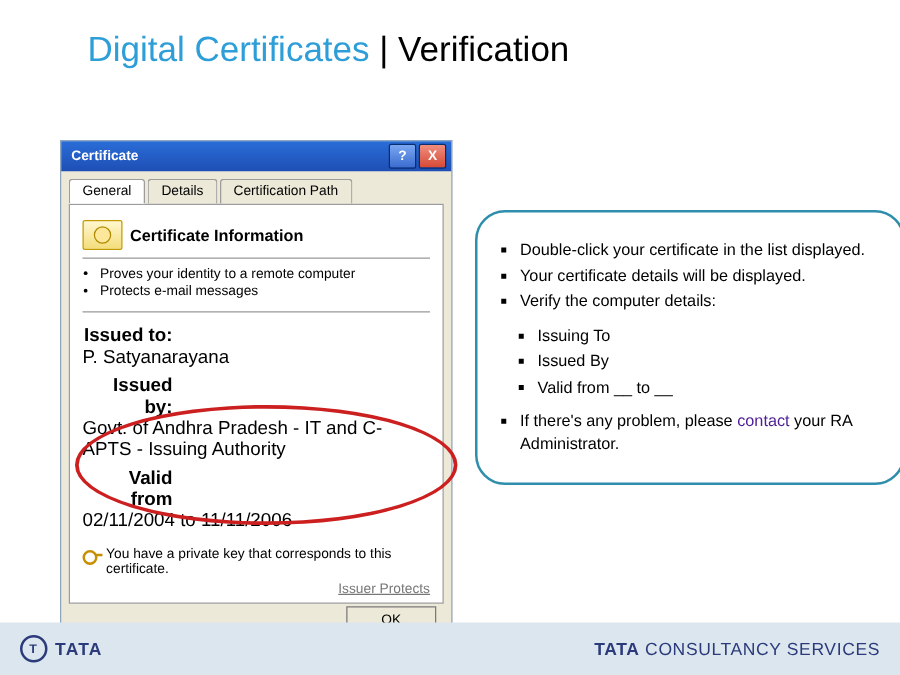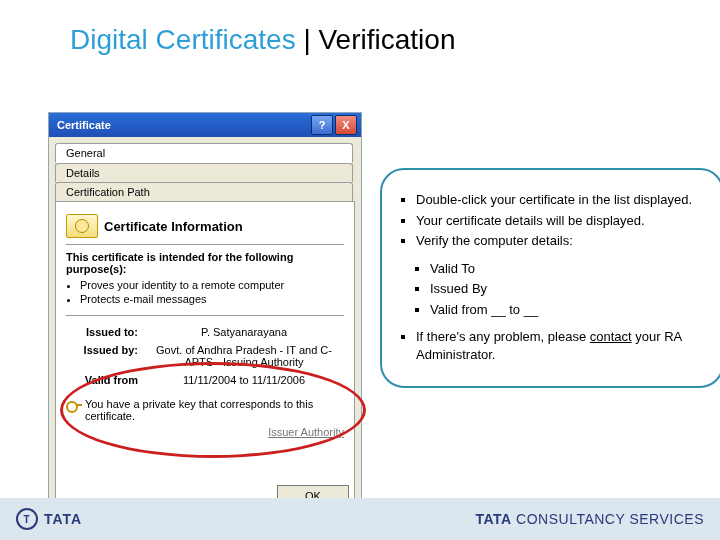--- a/index.html
+++ b/index.html
@@ -9,52 +9,52 @@
   .title .t1 { color:#2e9ed8; }
   .title .sep { color:#000; }
   .title .t2 { color:#000; }
   
   .dialog { position:absolute; left:48px; top:80px; width:312px; height:400px; border:1px solid #8fa6bf; background:#ece9d8; font-family: Tahoma, Arial, sans-serif; font-size:11px;margin-top:32px; }
   .titlebar { height:24px; background:linear-gradient(#2a6dd7,#1e4fb5); color:#fff; display:flex; align-items:center; padding:0 4px 0 8px; font-weight:bold; }
   .titlebar .spacer { flex:1; }
   .tb-btn { width:20px; height:18px; border:1px solid #0a2e72; margin-left:2px; display:flex; align-items:center; justify-content:center; font-size:11px; font-weight:bold; border-radius:2px; }
   .tb-help { background:linear-gradient(#7aa7f2,#3b6cd0); color:#fff; }
   .tb-close { background:linear-gradient(#f08d7e,#d64a36); color:#fff; }
-  .tabs { display:flex; margin:6px 6px 0 6px;flex-direction:column; }
+  .tabs { display:flex; margin:6px 6px 0 6px; }
   .tab { padding:3px 10px; border:1px solid #9c9c9c; border-bottom:none; margin-right:2px; border-radius:3px 3px 0 0; background:#ece9d8; font-size:11px; }
   .tab.active { background:#fff; border-bottom:1px solid #fff; position:relative; z-index:2; }
   .tabpane { margin:0 6px 6px 6px; border:1px solid #9c9c9c; background:#ffffff; padding:8px 10px 10px 10px; height:320px; box-sizing:border-box; position:relative; }
   .ci-head { display:flex; align-items:center; gap:6px; margin:4px 0 6px 0; }
   .ci-badge { width:30px; height:22px; border:1px solid #c19a00; background:linear-gradient(#fff7d0,#f4dd7a); border-radius:2px; position:relative; }
   .ci-badge:before { content:""; position:absolute; left:8px; top:4px; width:12px; height:12px; border:1px solid #b08a00; border-radius:50%; background:#fde79a; }
   .ci-head .h { font-weight:bold; font-size:13px; }
   hr.thin { border:none; border-top:1px solid #999; margin:6px 0; }
   .purpose { font-size:11px; }
   .purpose .b { font-weight:bold; }
   .purpose ul { margin:4px 0 4px 14px; padding:0; }
   .purpose li { margin:2px 0; }
   hr.sep { border:none; border-top:1px solid #999; margin:10px 0; }
-  .row { display:flex; font-size:11px; margin:6px 0; }
+  .row { display:flex; font-size:15px; margin:6px 0;flex-direction:column; }
   .row .lbl { width:72px; font-weight:bold; text-align:right; padding-right:6px; }
-  .row .val { flex:1;text-align:center; }
+  .row .val { flex:1; }
   .pkey { display:flex; align-items:flex-start; gap:6px; font-size:11px; margin-top:12px; }
   .key-icon { width:14px; height:14px; position:relative; }
   .key-icon:before { content:""; position:absolute; left:0; top:3px; width:8px; height:8px; border:2px solid #c68f00; border-radius:50%; }
   .key-icon:after { content:""; position:absolute; left:10px; top:6px; width:6px; height:2px; background:#c68f00; }
   .issuer-link { text-align:right; text-decoration:underline; font-size:11px; color:#777; cursor:default; margin-top:4px; }
   .ok-bar { position:absolute; right:12px; bottom:6px; }
   .ok-btn { width:72px; height:22px; border:1px solid #7a7a7a; background:#ece9d8; font-family:inherit; font-size:11px; }
   
   .red-circle { position:absolute; left:4px; top:160px; width:300px; height:90px; border:3px solid #cc1f1f; border-radius:50% / 50%; pointer-events:none; }
   
   .callout { position:absolute; left:380px; top:168px; width:344px; border:2px solid #2f8eac; border-radius:24px 24px 24px 24px; padding:18px 16px 20px 16px; box-sizing:border-box; font-size:13px; line-height:1.35; background:#fff; font-family: Verdana, Arial, sans-serif; }
   .callout ul { margin:0; padding-left:18px; }
   .callout ul.inner { margin:10px 0 10px 14px; }
   .callout li { margin:3px 0; list-style-type: square; }
-  .link { color:#000000; text-decoration:underline; }
+  .link { color:#4c1d95; }
   
   .footer { position:absolute; left:0; bottom:0; width:720px; height:42px; background:#dce6ee; display:flex; align-items:center; justify-content:space-between; padding:0 16px; box-sizing:border-box; }
   .tata-logo { display:flex; align-items:center; gap:6px; font-family: Arial, sans-serif; font-weight:bold; color:#2b3a7a; letter-spacing:1px; font-size:14px; }
   .tata-mark { width:18px; height:18px; border:2px solid #2b3a7a; border-radius:50%; display:flex; align-items:center; justify-content:center; font-size:10px; color:#2b3a7a; }
   .tcs-logo { font-family: Arial, sans-serif; color:#2b3a7a; font-size:14px; letter-spacing:0.5px; }
   .tcs-logo .bold { font-weight:bold; }
 </style>
 </head>
 <body>
 
@@ -80,60 +80,59 @@
       <div class="tab">Details</div>
       <div class="tab">Certification Path</div>
     </div>
     <div class="tabpane">
       <div class="ci-head">
         <div class="ci-badge"></div>
         <div class="h">Certificate Information</div>
       </div>
       <hr class="thin">
       <div class="purpose">
-        <div class="b">This certificate is intended for the following purpose(s):</div>
         <ul>
           <li>Proves your identity to a remote computer</li>
           <li>Protects e-mail messages</li>
         </ul>
       </div>
       <hr class="sep">
       <div class="row">
         <div class="lbl">Issued to:</div>
         <div class="val">P. Satyanarayana</div>
       </div>
       <div class="row">
         <div class="lbl">Issued by:</div>
         <div class="val">Govt. of Andhra Pradesh - IT and C-APTS - Issuing Authority</div>
       </div>
       <div class="row">
         <div class="lbl">Valid from</div>
-        <div class="val">11/11/2004 to 11/11/2006</div>
+        <div class="val">02/11/2004 to 11/11/2006</div>
       </div>
       <div class="pkey">
         <span class="key-icon"></span>
         <span>You have a private key that corresponds to this certificate.</span>
       </div>
-      <div class="issuer-link">Issuer Authority</div>
+      <div class="issuer-link">Issuer Protects</div>
 
       <div class="red-circle"></div>
     </div>
     <div class="ok-bar">
       <button class="ok-btn">OK</button>
     </div>
   </div>
 
   <div class="callout">
     <ul>
       <li>Double-click your certificate in the list displayed.</li>
       <li>Your certificate details will be displayed.</li>
       <li>Verify the computer details:</li>
     </ul>
     <ul class="inner">
-      <li>Valid To</li>
+      <li>Issuing To</li>
       <li>Issued By</li>
       <li>Valid from __ to __</li>
     </ul>
     <ul>
       <li>
         <span>If there's any problem, please </span><span class="link">contact</span><span> your RA Administrator.</span>
       </li>
     </ul>
   </div>
 

